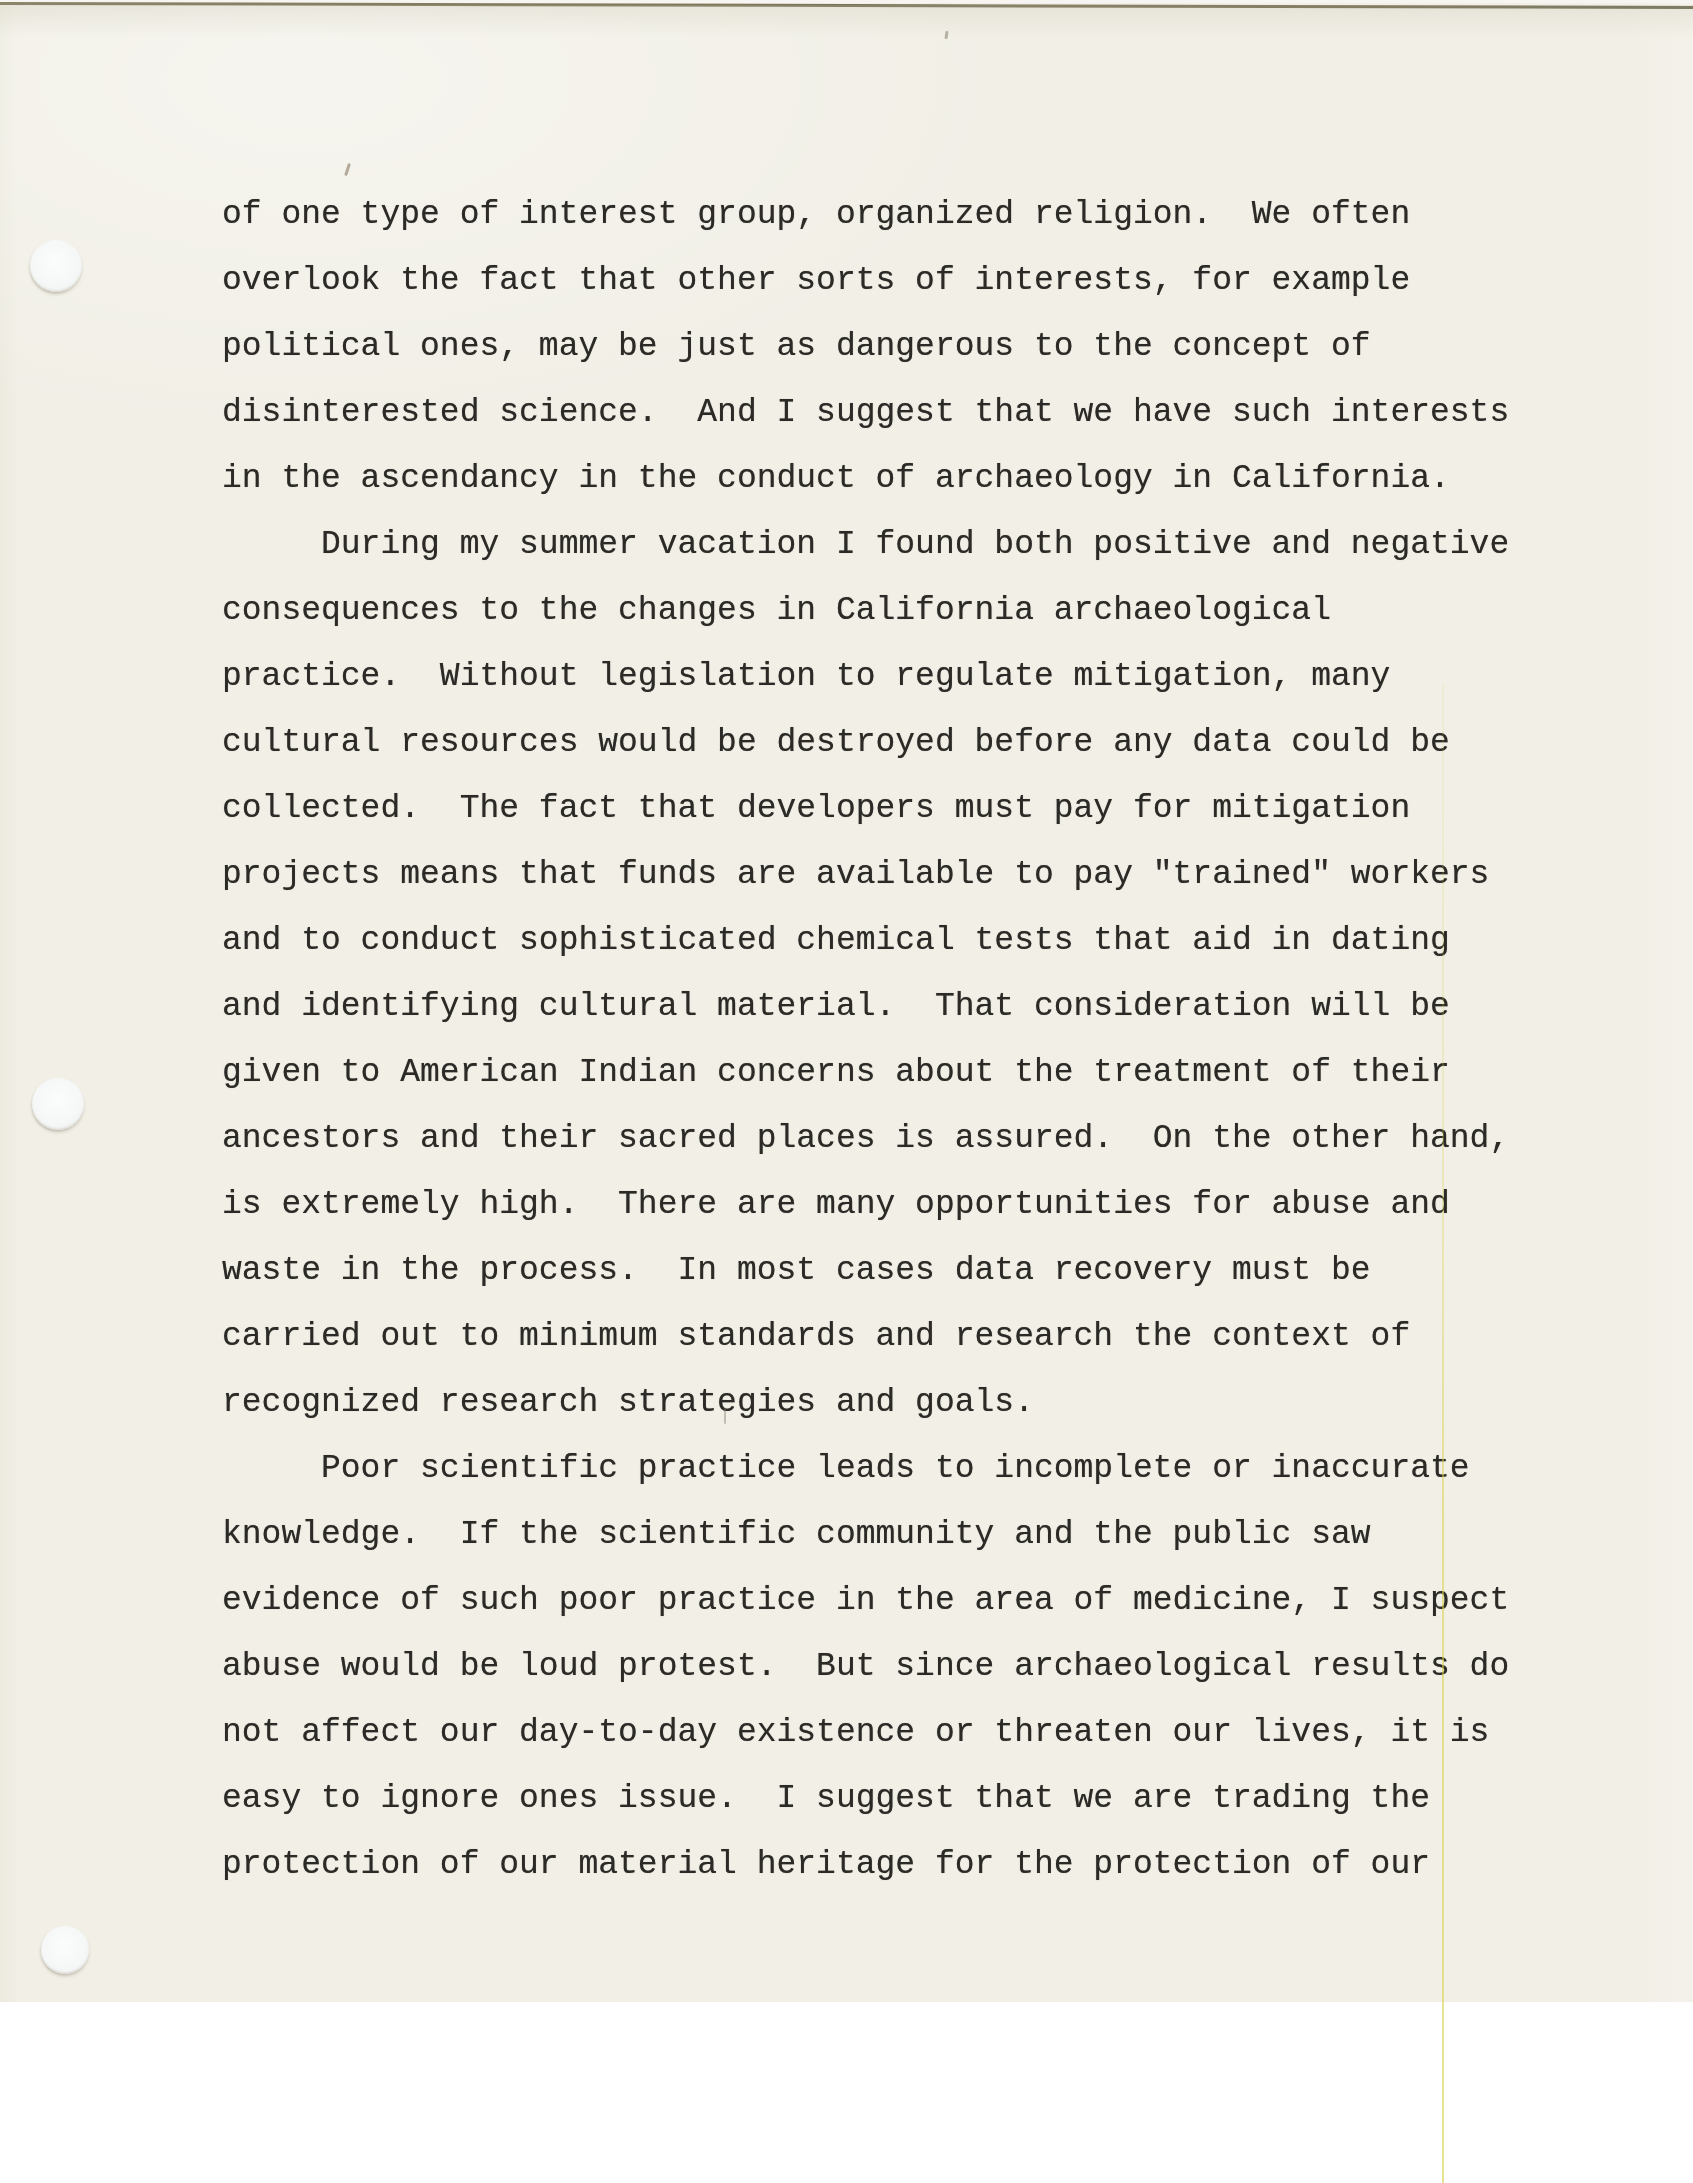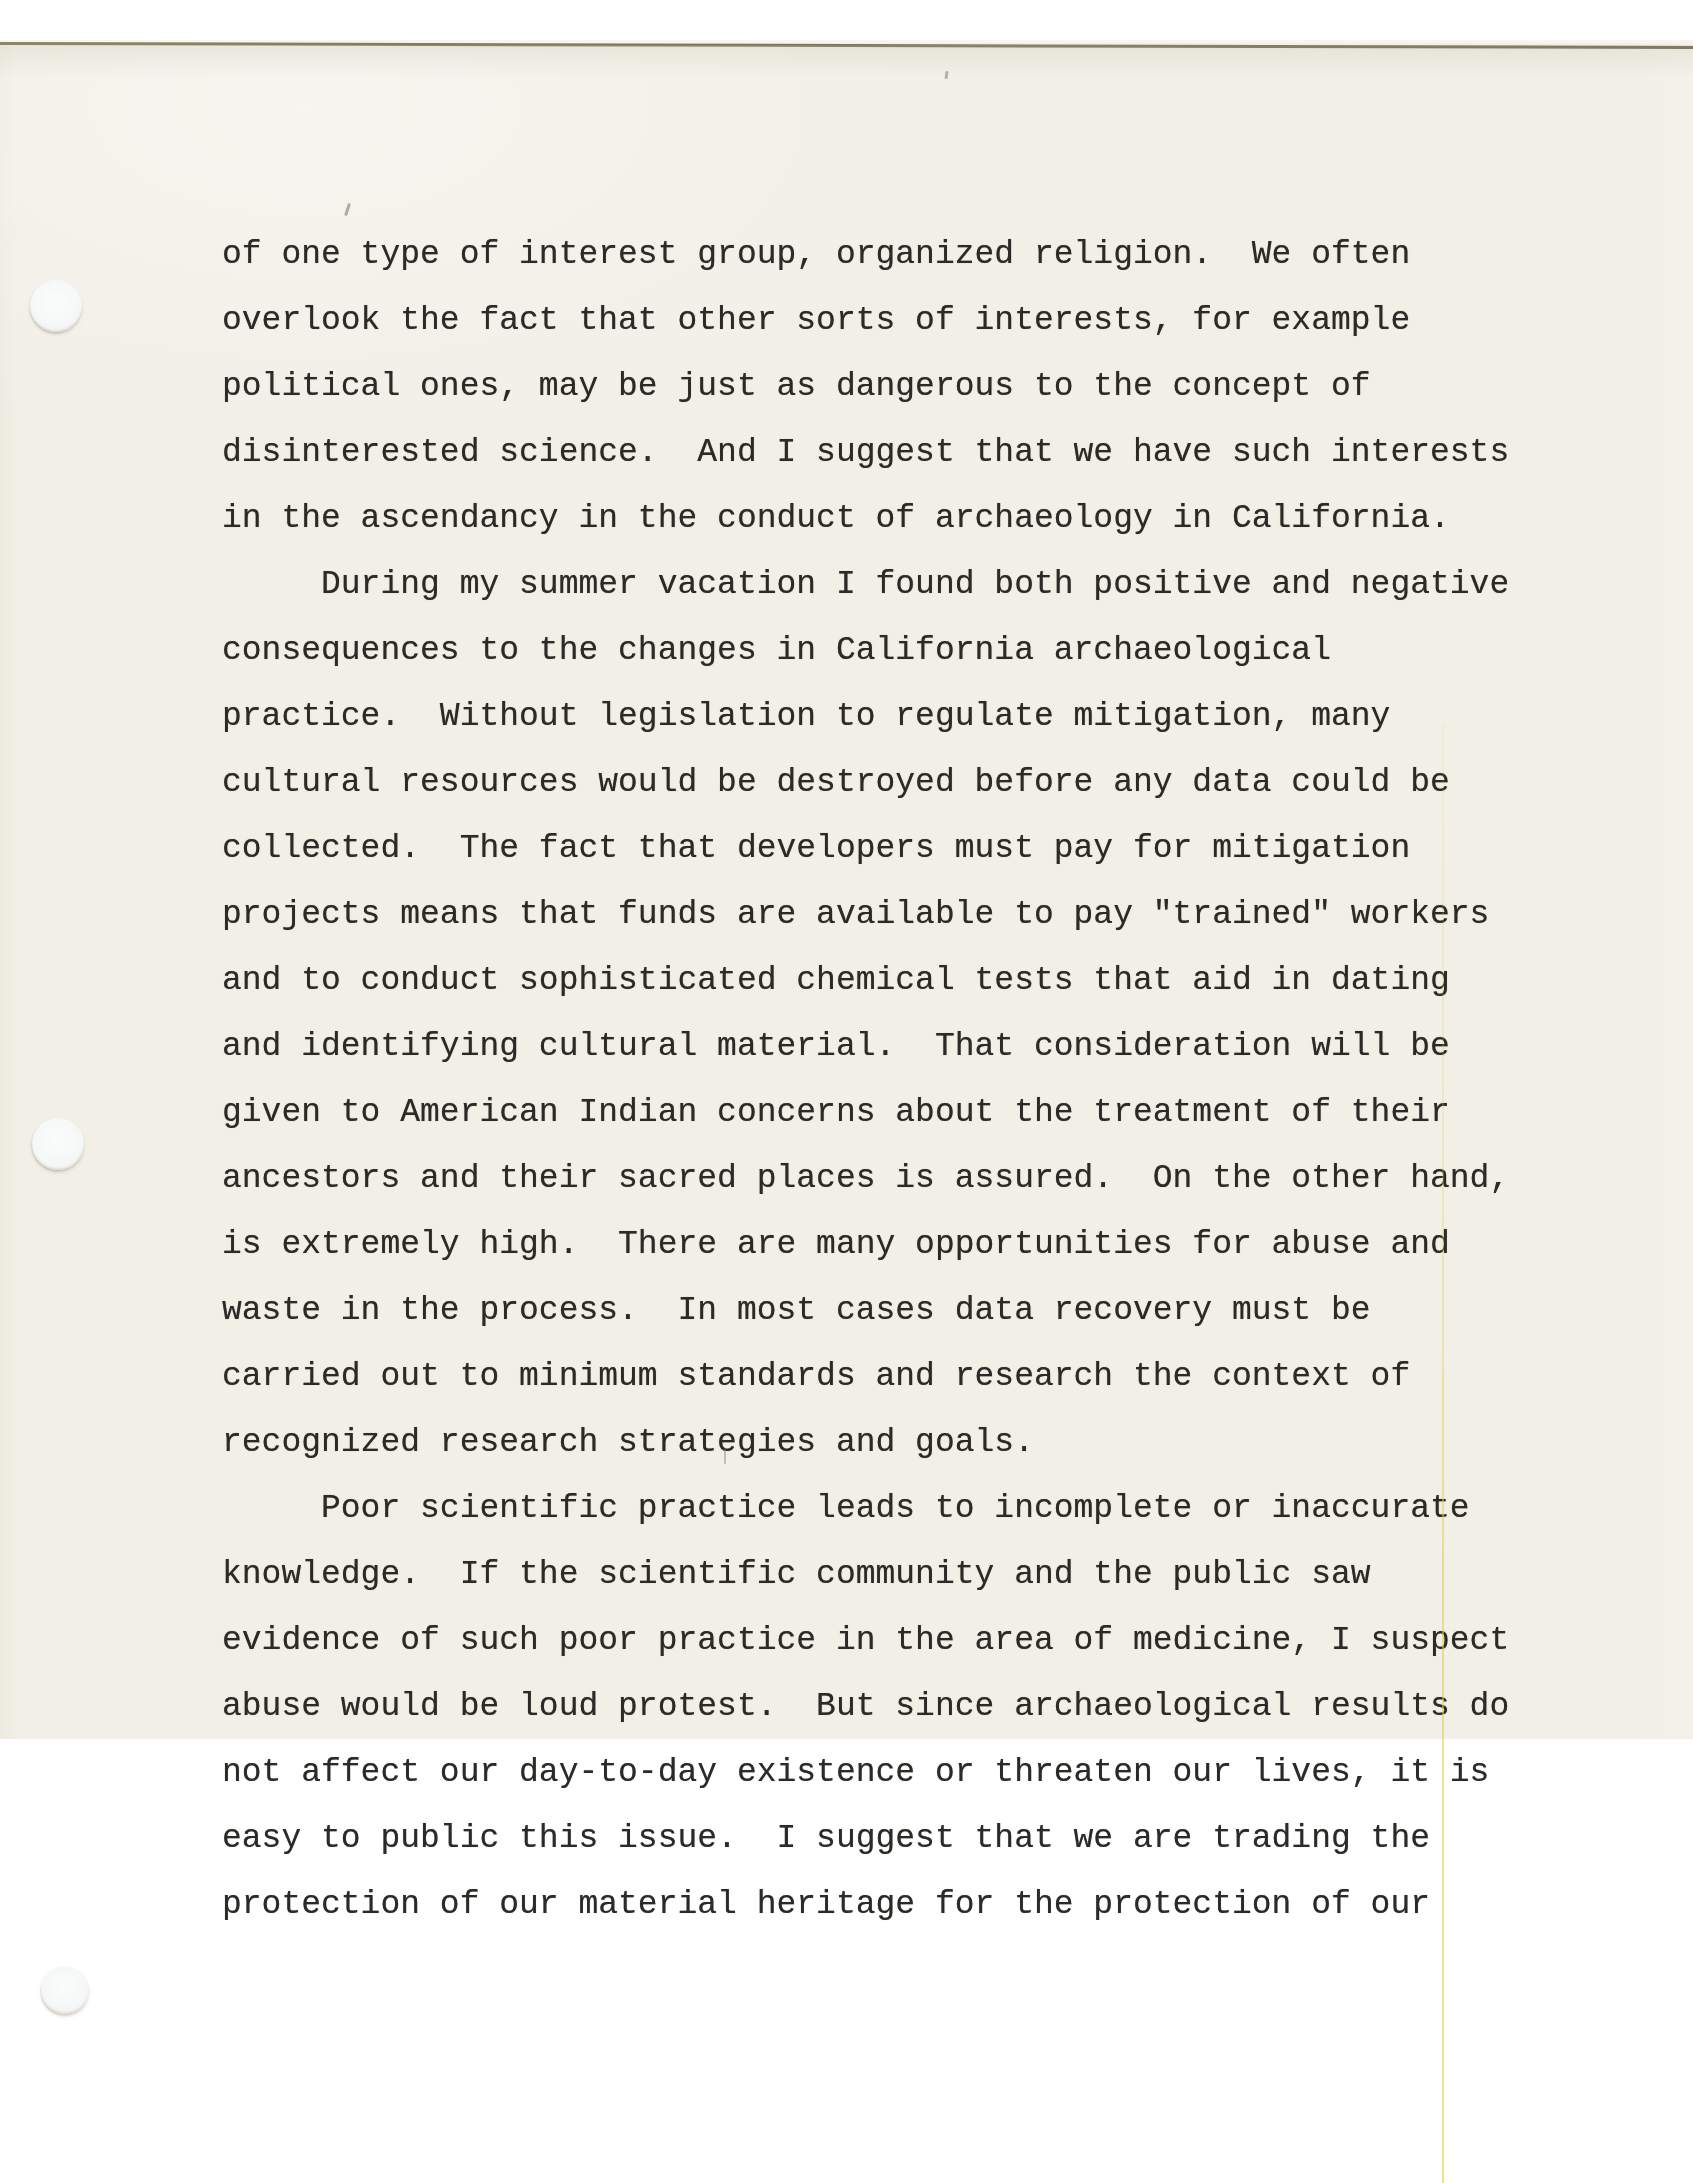--- a/index.html
+++ b/index.html
@@ -12,27 +12,26 @@
     position: relative;
     overflow: hidden;
     font-family: "Liberation Mono", "DejaVu Sans Mono", monospace;
   }
 
   
   .paper {
     position: absolute;
     left: 0; top: 0;
     width: 1693px;
-    height: 1699px;
+    height: 2002px;
     background:
       radial-gradient(ellipse 1195px 598px at 18% 4%, rgba(255,255,255,0.35), rgba(255,255,255,0) 60%),
       linear-gradient(90deg, #edebe0 0px, #f1efe6 18.6px, #f1efe6 96%, #f3f1e9 100%),
       linear-gradient(180deg, #f4f2ea 0%, #f0eee5 10%, #efede3 55%, #f1efe7 100%);
     background-color: #f1efe6;
-    margin-top: 40px;
   }
 
   
   .top-sliver {
     position: absolute;
     left: 0; top: 0;
     width: 1693px; height: 2.7px;
     background: #f6f5f1;
   }
   .top-edge-line {
@@ -131,21 +130,21 @@
       <div class="text-line">ancestors and their sacred places is assured.  On the other hand,</div>
       <div class="text-line">is extremely high.  There are many opportunities for abuse and</div>
       <div class="text-line">waste in the process.  In most cases data recovery must be</div>
       <div class="text-line">carried out to minimum standards and research the context of</div>
       <div class="text-line">recognized research strategies and goals.</div>
       <div class="text-line">     Poor scientific practice leads to incomplete or inaccurate</div>
       <div class="text-line">knowledge.  If the scientific community and the public saw</div>
       <div class="text-line">evidence of such poor practice in the area of medicine, I suspect</div>
       <div class="text-line">abuse would be loud protest.  But since archaeological results do</div>
       <div class="text-line">not affect our day-to-day existence or threaten our lives, it is</div>
-      <div class="text-line">easy to public this issue.  I suggest that we are trading the</div>
+      <div class="text-line">easy to ignore ones issue.  I suggest that we are trading the</div>
       <div class="text-line">protection of our material heritage for the protection of our</div>
     </div>
 
   <div class="yellow-line"></div>
   <div class="speck speck-1"></div>
   <div class="speck speck-2"></div>
   <div class="speck speck-3"></div>
 </div>
 
 

